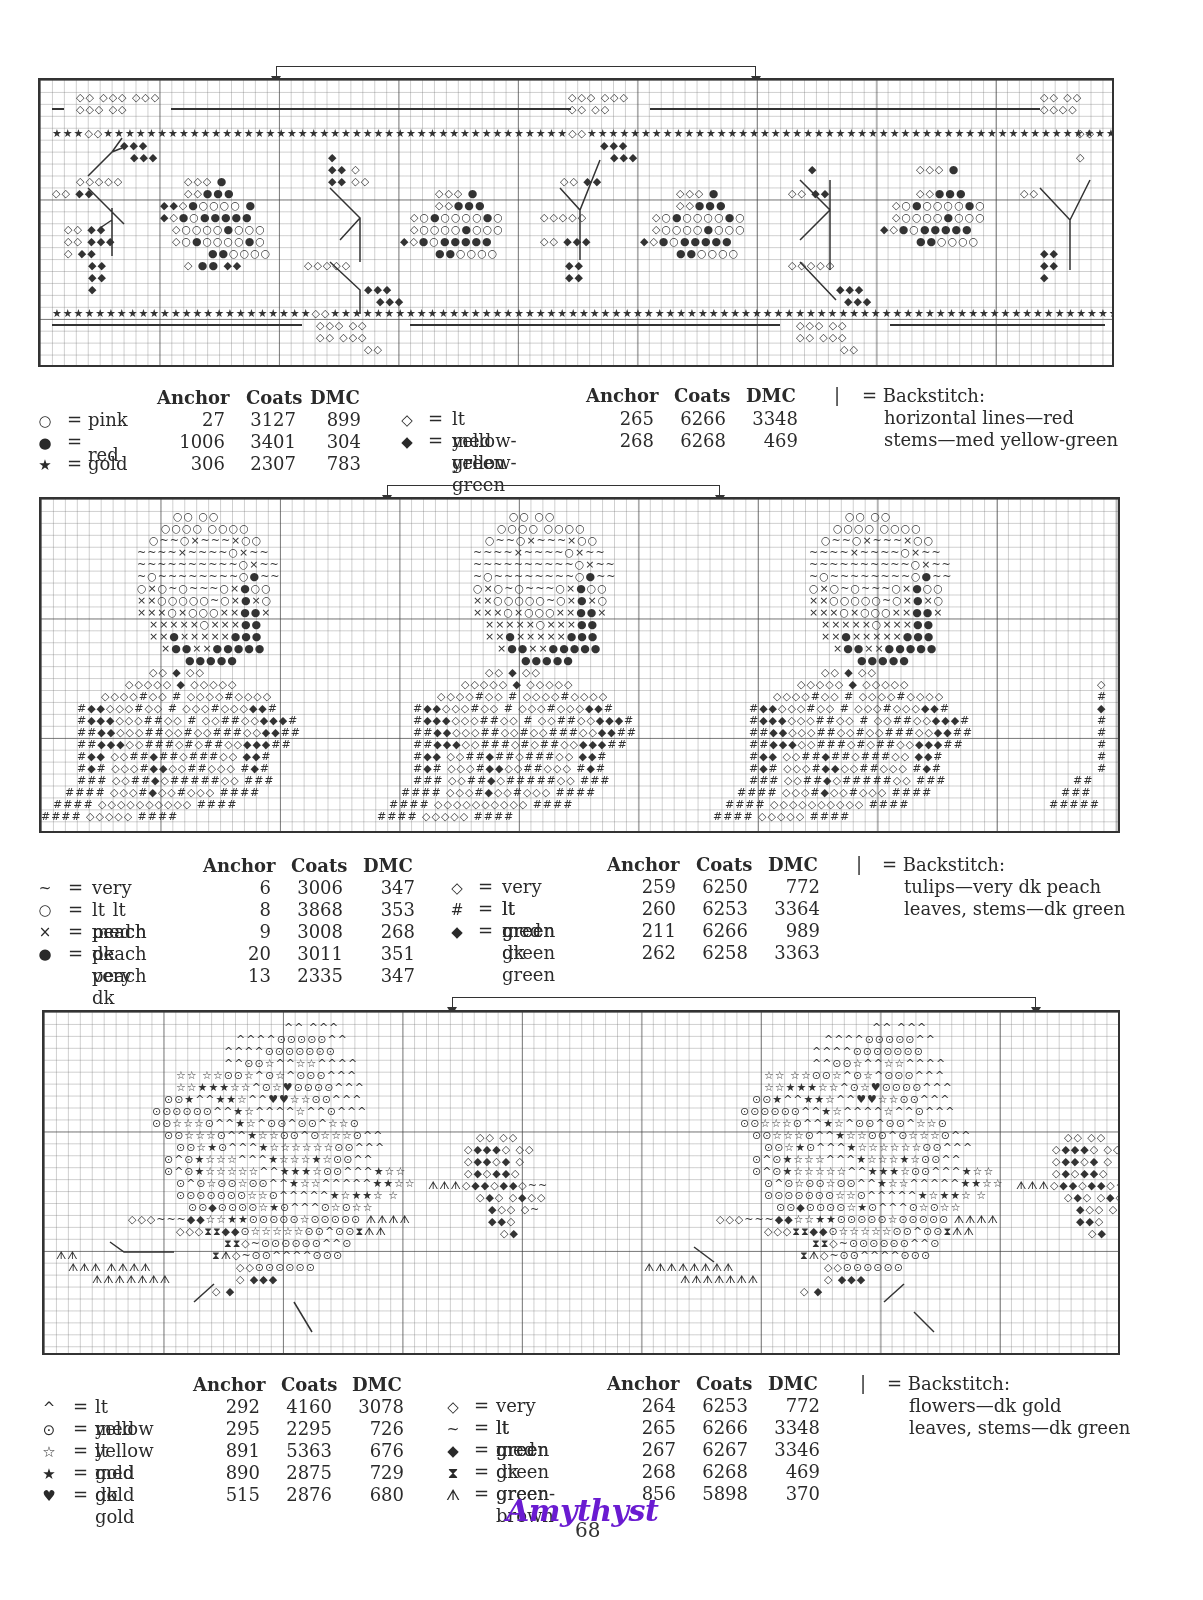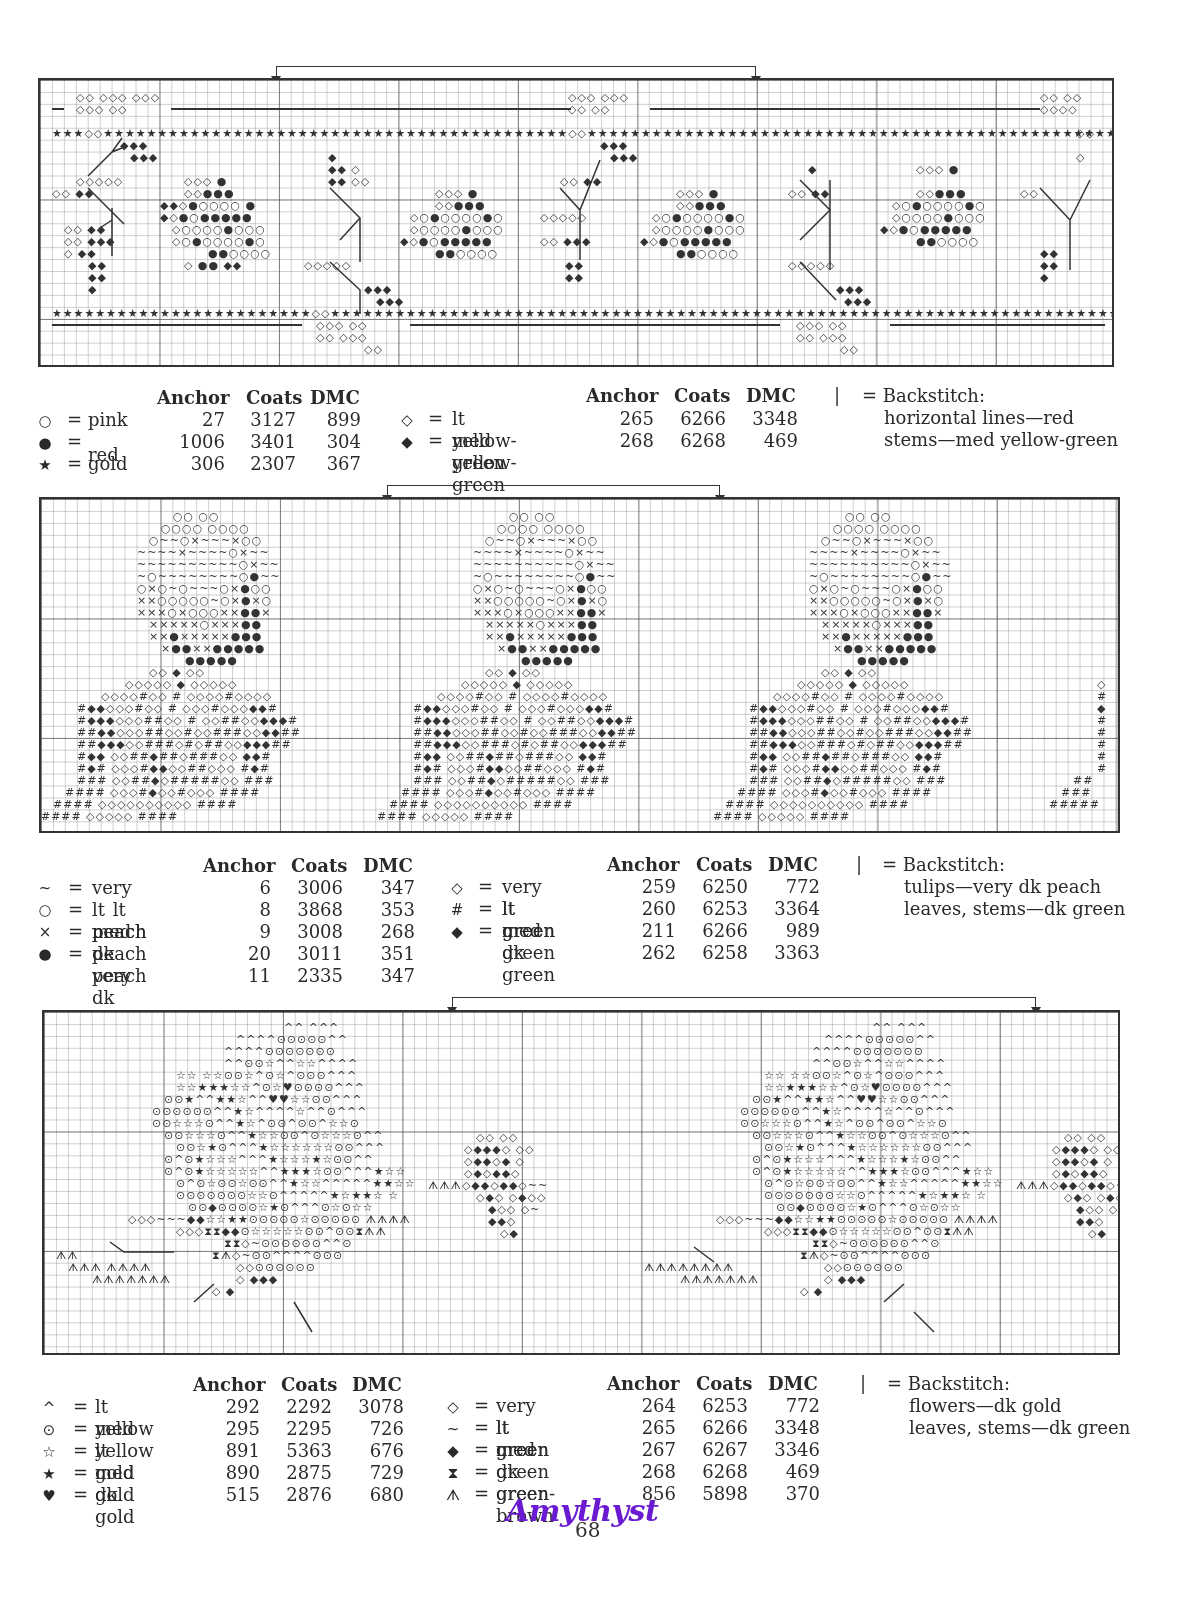--- a/index.html
+++ b/index.html
@@ -173,21 +173,21 @@
     <span class="num" style="left:170px; width:55px; top:431px;">1006</span>
     <span class="num" style="left:240px; width:56px; top:431px;">3401</span>
     <span class="num" style="left:310px; width:51px; top:431px;">304</span>
   </div>
   <div>
     <span class="sym-l" style="left:36px; top:454px;">★</span>
     <span class="eq" style="left:67px; top:453px;">=</span>
     <span class="name" style="left:88px; top:453px;">gold</span>
     <span class="num" style="left:170px; width:55px; top:453px;">306</span>
     <span class="num" style="left:240px; width:56px; top:453px;">2307</span>
-    <span class="num" style="left:310px; width:51px; top:453px;">367</span>
+    <span class="num" style="left:310px; width:51px; top:453px;">783</span>
   </div>
 
   <div class="hdr" style="left:586px; top:385px;">Anchor</div>
   <div class="hdr" style="left:674px; top:385px;">Coats</div>
   <div class="hdr" style="left:746px; top:385px;">DMC</div>
 
   <div>
     <span class="sym-l" style="left:398px; top:409px;">◇</span>
     <span class="eq" style="left:428px; top:408px;">=</span>
     <span class="name" style="left:452px; top:408px;">lt yellow-green</span>
@@ -355,21 +355,21 @@
   <div>
     <span class="sym-l" style="left:36px; top:943px;">●</span>
     <span class="eq" style="left:68px; top:943px;">=</span>
     <span class="name" style="left:92px; top:943px;">dk peach</span>
     <span class="num" style="left:220px; width:51px; top:943px;">20</span>
     <span class="num" style="left:284px; width:59px; top:943px;">3011</span>
     <span class="num" style="left:360px; width:55px; top:943px;">351</span>
   </div>
   <div>
     <span class="name" style="left:92px; top:965px;">very dk peach</span>
-    <span class="num" style="left:220px; width:51px; top:965px;">11</span>
+    <span class="num" style="left:220px; width:51px; top:965px;">13</span>
     <span class="num" style="left:284px; width:59px; top:965px;">2335</span>
     <span class="num" style="left:360px; width:55px; top:965px;">347</span>
   </div>
 
   <div class="hdr" style="left:607px; top:854px;">Anchor</div>
   <div class="hdr" style="left:696px; top:854px;">Coats</div>
   <div class="hdr" style="left:768px; top:854px;">DMC</div>
 
   <div>
     <span class="sym-l" style="left:448px; top:877px;">◇</span>
@@ -511,21 +511,21 @@
 <div class="legend" style="left:0; top:0;">
   <div class="hdr" style="left:193px; top:1374px;">Anchor</div>
   <div class="hdr" style="left:281px; top:1374px;">Coats</div>
   <div class="hdr" style="left:352px; top:1374px;">DMC</div>
 
   <div>
     <span class="sym-l" style="left:40px; top:1397px;">^</span>
     <span class="eq" style="left:73px; top:1396px;">=</span>
     <span class="name" style="left:95px; top:1396px;">lt yellow</span>
     <span class="num" style="left:200px; width:60px; top:1396px;">292</span>
-    <span class="num" style="left:270px; width:62px; top:1396px;">2292</span>
+    <span class="num" style="left:270px; width:62px; top:1396px;">4160</span>
     <span class="num" style="left:340px; width:64px; top:1396px;">3078</span>
   </div>
   <div>
     <span class="sym-l" style="left:40px; top:1419px;">⊙</span>
     <span class="eq" style="left:73px; top:1418px;">=</span>
     <span class="name" style="left:95px; top:1418px;">med yellow</span>
     <span class="num" style="left:200px; width:60px; top:1418px;">295</span>
     <span class="num" style="left:270px; width:62px; top:1418px;">2295</span>
     <span class="num" style="left:340px; width:64px; top:1418px;">726</span>
   </div>

